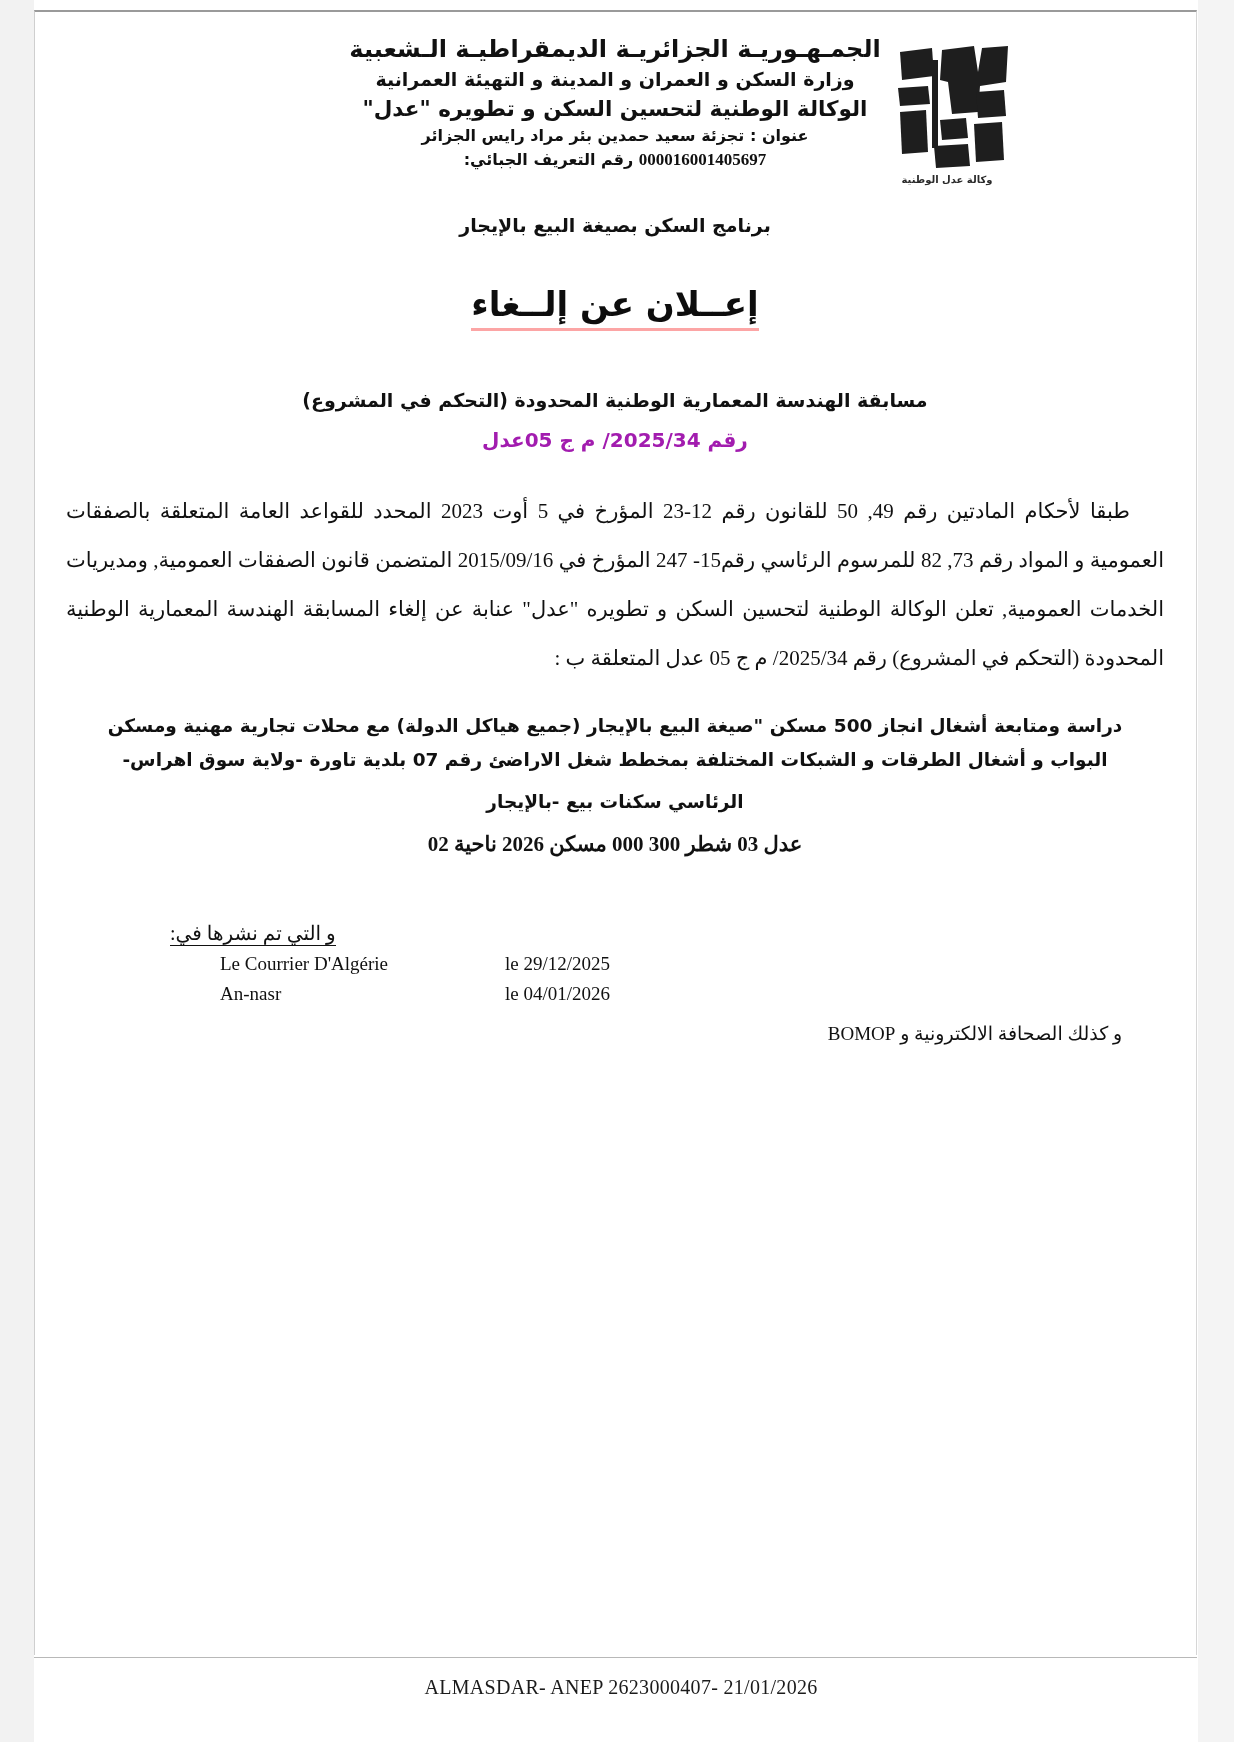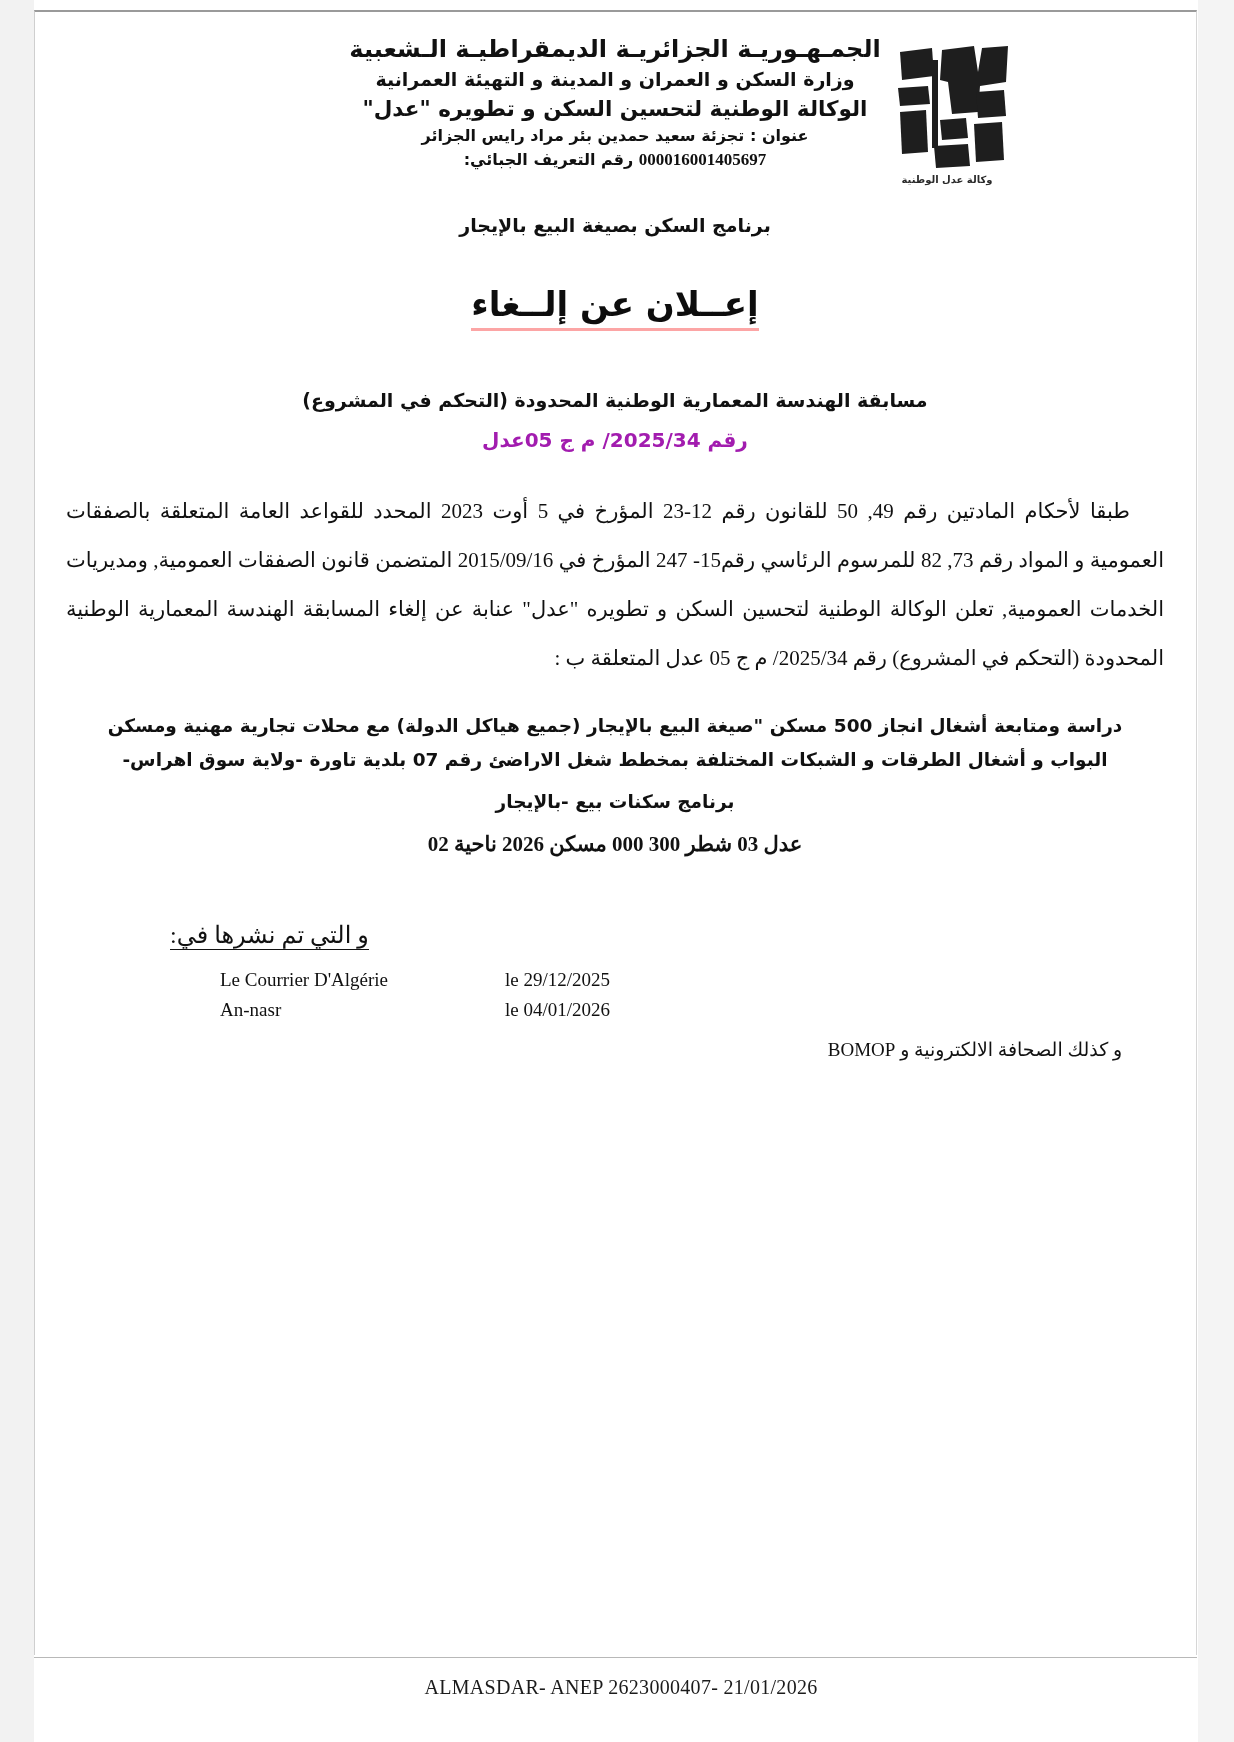--- a/index.html
+++ b/index.html
@@ -194,27 +194,27 @@
   }
 
   
   .pub-head {
     margin-top: 60px;
     text-align: left;
     padding-left: 110px;
   }
   .pub-head span {
     font-family: "Liberation Serif", "DejaVu Serif", serif;
-    font-size: 24px;
+    font-size: 20px;
     color: #111;
     border-bottom: 1px solid #111;
     padding-bottom: 1px;
   }
   .pub-table {
-    margin-top: 16px;
+    margin-top: 4px;
     margin-right: auto;
     margin-left: 160px;
     width: 390px;
     direction: ltr;
   }
   .pub-row {
     display: flex;
     justify-content: space-between;
     align-items: baseline;
     font-family: "Liberation Serif", "DejaVu Serif", serif;
@@ -304,21 +304,21 @@
 
     <div class="subject">
       <div class="subject-l1">مسابقة الهندسة المعمارية الوطنية المحدودة (التحكم في المشروع)</div>
       <div class="subject-l2">رقم 2025/34/ م ج 05عدل</div>
     </div>
 
     <div class="body-par"><span class="indent"></span><span>طبقا لأحكام المادتين رقم 49, 50 للقانون رقم 12-23 المؤرخ في 5 أوت 2023 المحدد للقواعد العامة المتعلقة بالصفقات العمومية و المواد رقم 73, 82 للمرسوم الرئاسي رقم15- 247 المؤرخ في 2015/09/16 المتضمن قانون الصفقات العمومية, ومديريات الخدمات العمومية, تعلن الوكالة الوطنية لتحسين السكن و تطويره "عدل" عنابة عن إلغاء المسابقة الهندسة المعمارية الوطنية المحدودة (التحكم في المشروع) رقم 2025/34/ م ج 05 عدل المتعلقة ب :</span></div>
 
     <div class="project-block">
       <div class="project-l1">دراسة ومتابعة أشغال انجاز 500 مسكن "صيغة البيع بالإيجار (جميع هياكل الدولة) مع محلات تجارية مهنية ومسكن البواب و أشغال الطرقات و الشبكات المختلفة بمخطط شغل الاراضئ رقم 07 بلدية تاورة  -ولاية سوق اهراس-</div>
-      <div class="project-l2">برنامج سكنات بيع -بالإيجار</div>
+      <div class="project-l2">الرئاسي سكنات بيع -بالإيجار</div>
       <div class="project-l3">عدل 03 شطر 300 000 مسكن 2026 ناحية 02</div>
     </div>
 
     <div class="pub-head">
       <span>و التي تم نشرها في:</span>
     </div>
 
     <div class="pub-table">
       <div class="pub-row">
         <span class="name">Le Courrier D'Algérie</span>

